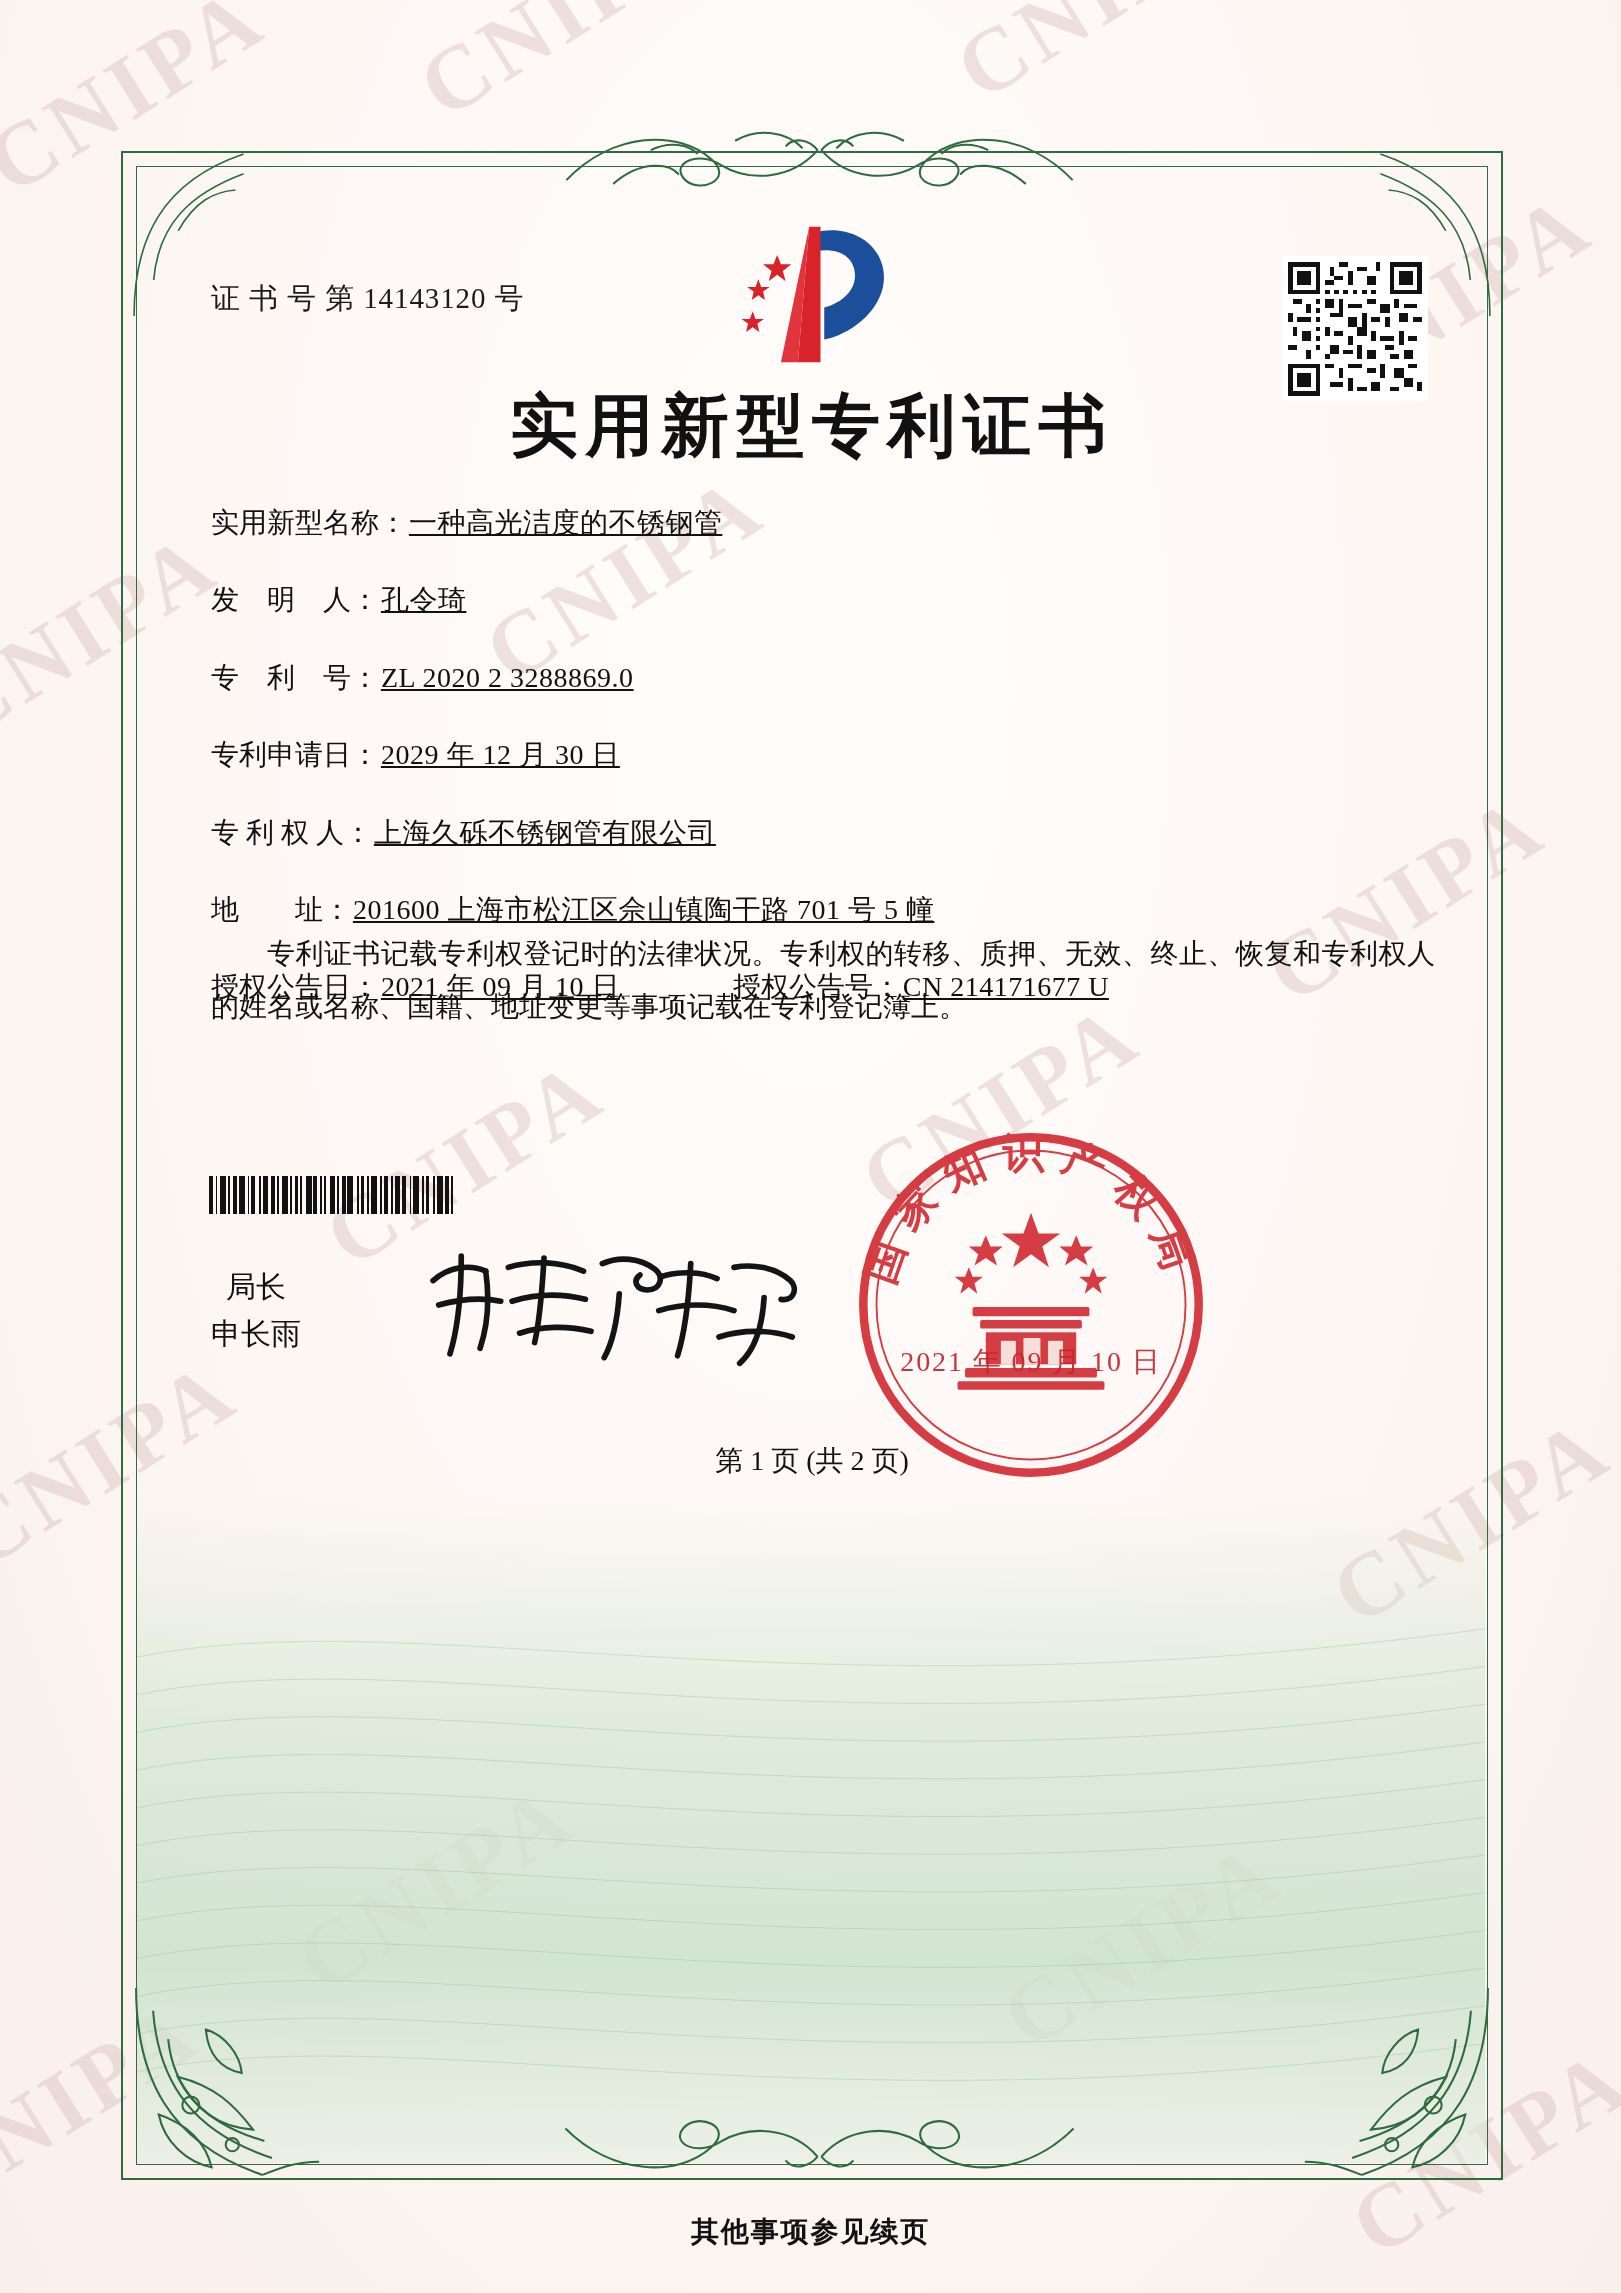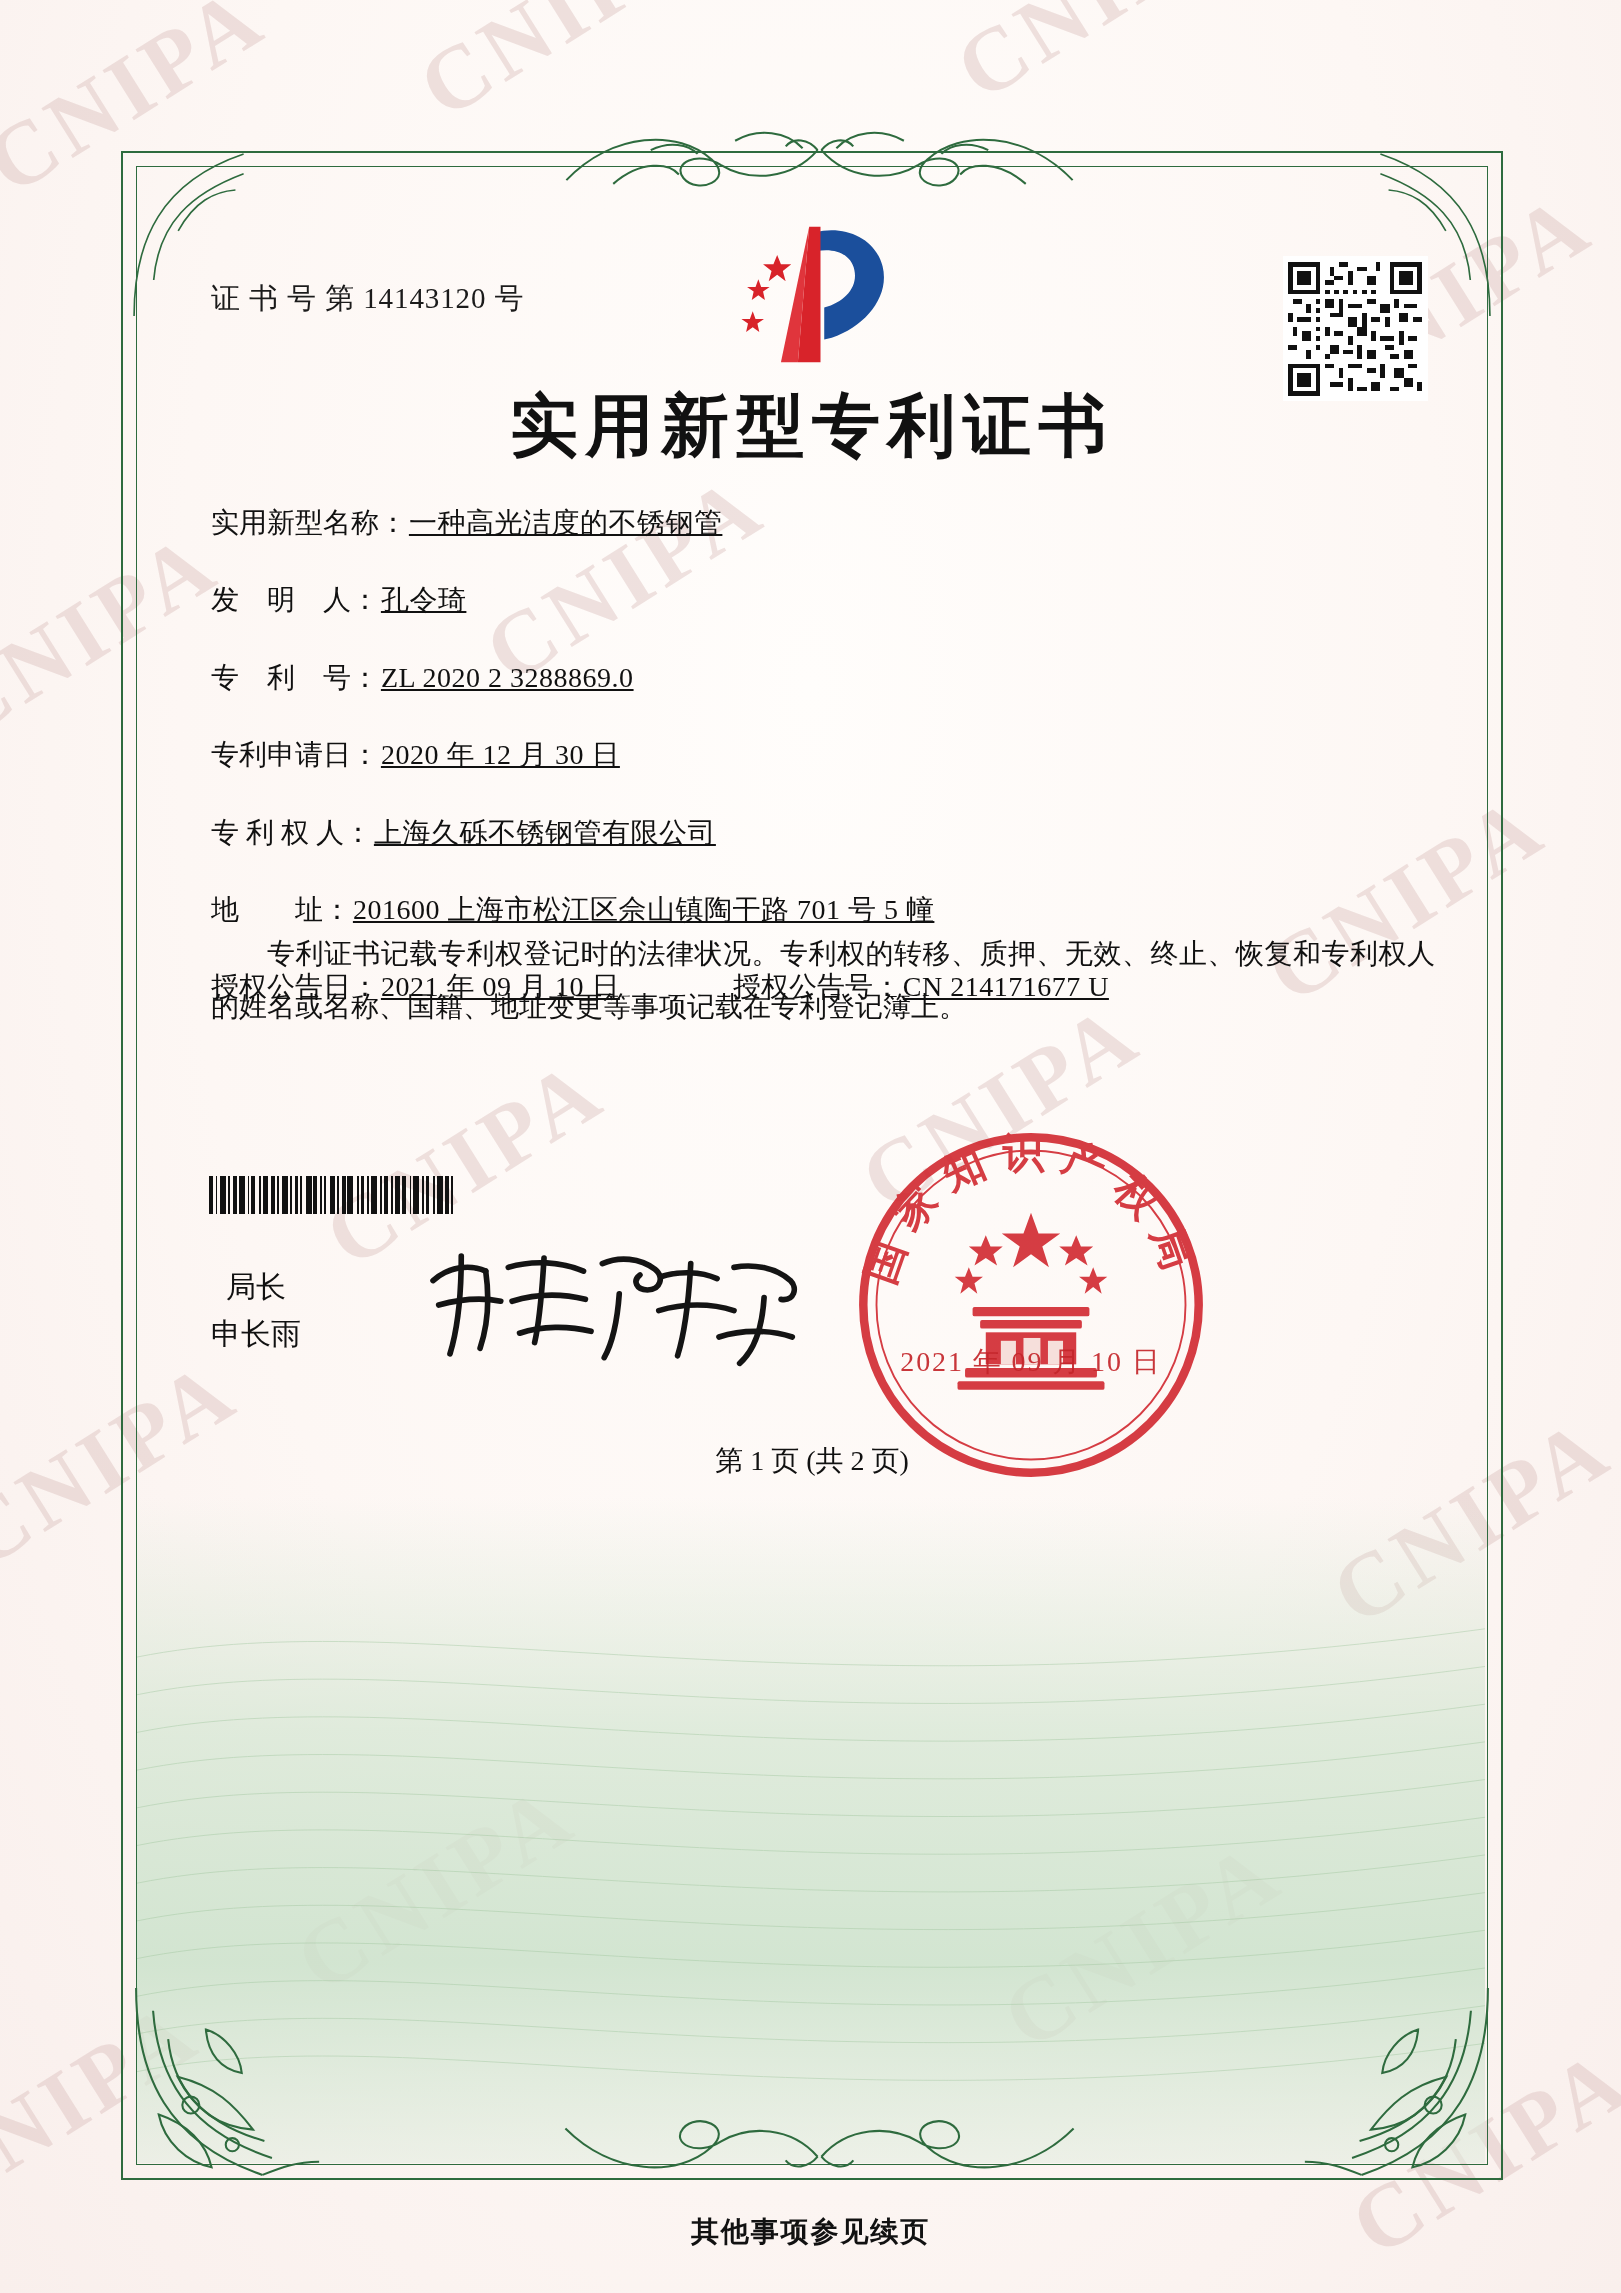--- a/index.html
+++ b/index.html
@@ -482,21 +482,21 @@
       <div class="field-row">
         <span class="field-label">发    明    人：</span>
         <span class="field-value">孔令琦</span>
       </div>
       <div class="field-row">
         <span class="field-label">专    利    号：</span>
         <span class="field-value">ZL 2020 2 3288869.0</span>
       </div>
       <div class="field-row">
         <span class="field-label">专利申请日：</span>
-        <span class="field-value">2020 年 12 月 30 日</span>
+        <span class="field-value">2029 年 12 月 30 日</span>
       </div>
       <div class="field-row">
         <span class="field-label">专 利 权 人：</span>
         <span class="field-value">上海久砾不锈钢管有限公司</span>
       </div>
       <div class="field-row">
         <span class="field-label">地        址：</span>
         <span class="field-value">201600 上海市松江区佘山镇陶干路 701 号 5 幢</span>
       </div>
       <div class="field-row two-col">

